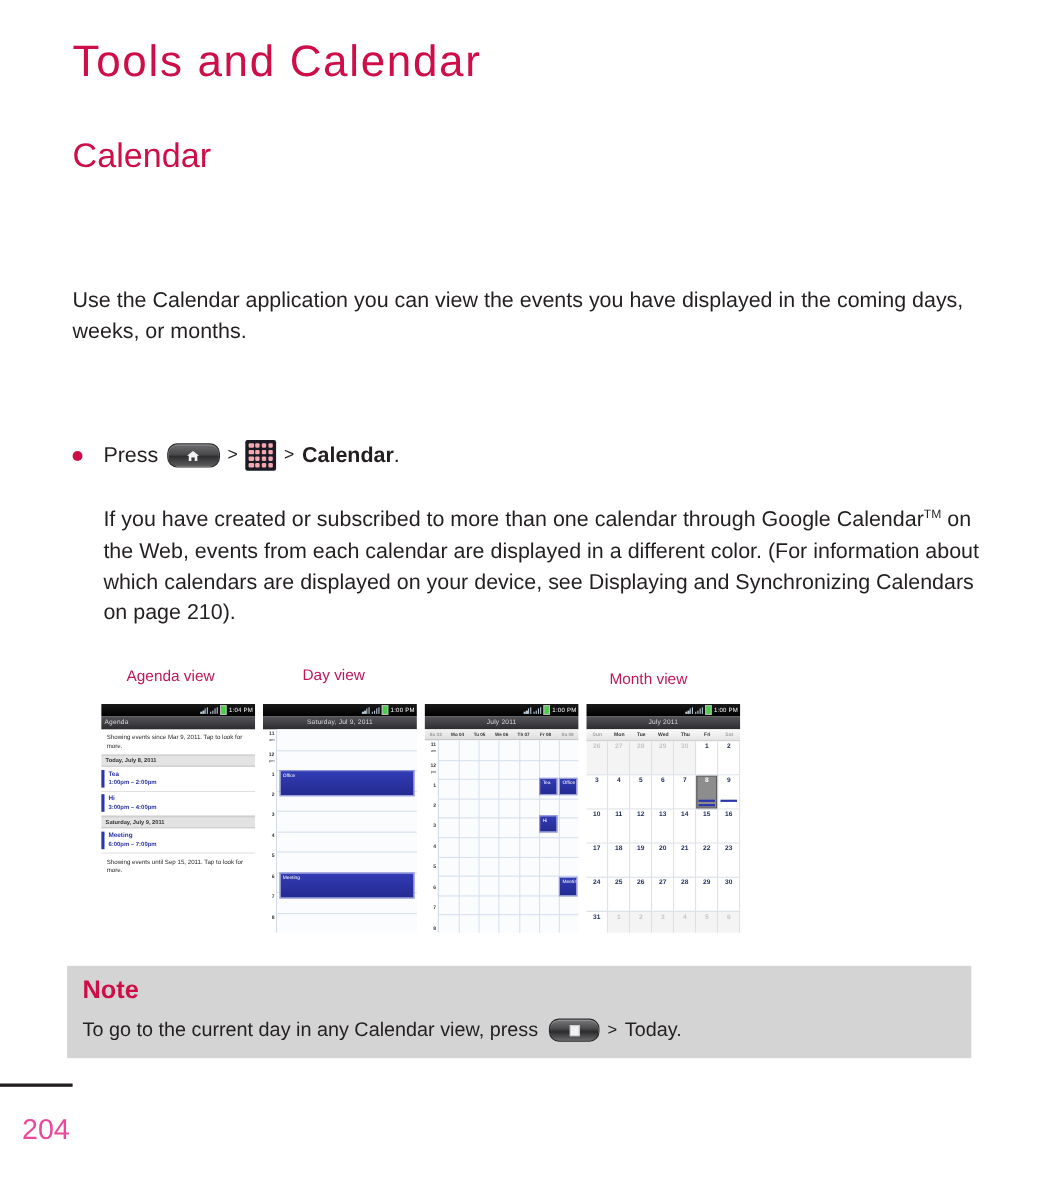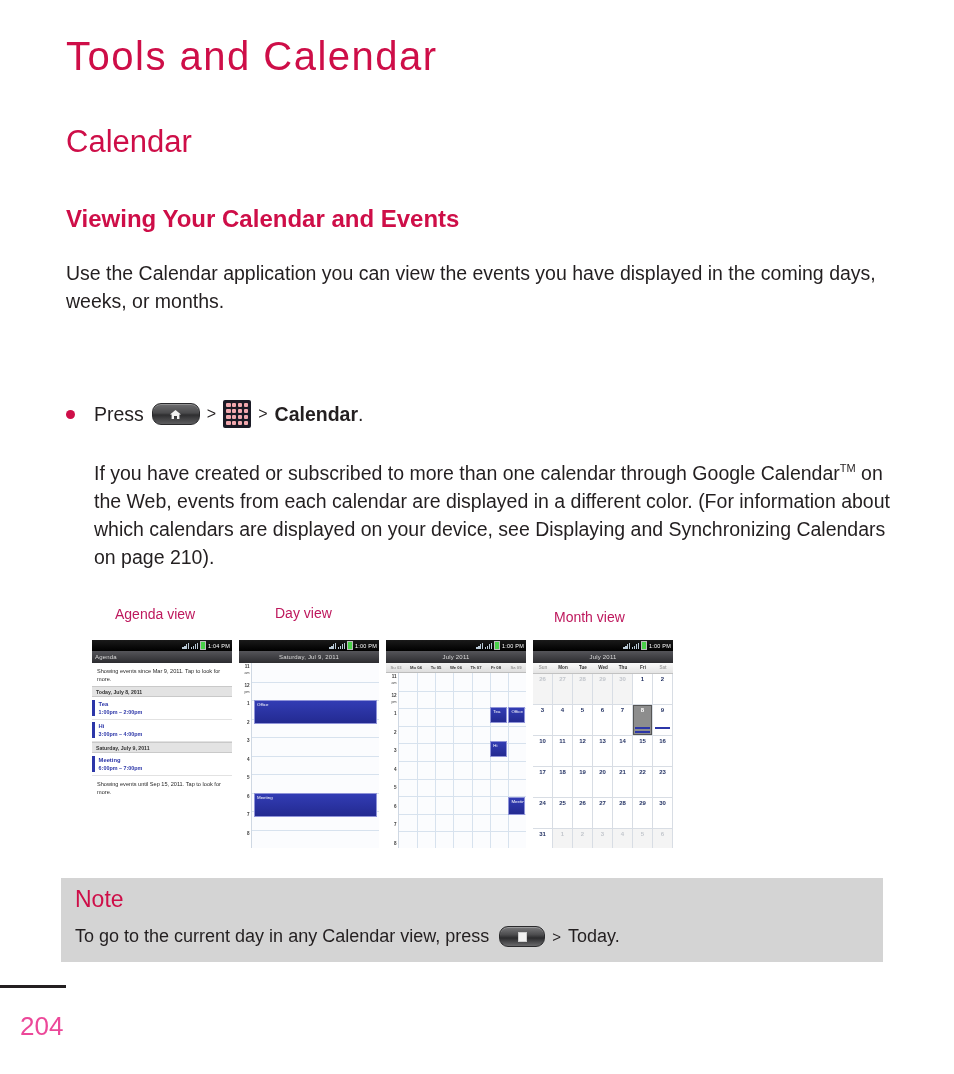--- a/index.html
+++ b/index.html
@@ -332,21 +332,21 @@
     top: 878px;
     width: 822px;
     height: 84px;
     background: #d4d4d4;
   }
   .note-title {
     position: absolute;
     left: 14px;
     top: 10px;
     font-size: 23px;
-    font-weight: 400;
+    font-weight: 700;
     color: #CE0E48;
     line-height: 1;
   }
   .note-body {
     position: absolute;
     left: 14px;
     top: 48px;
     display: flex;
     align-items: center;
     font-size: 18px;
@@ -376,21 +376,20 @@
 </style>
 </head>
 <body>
 
 <div class="page">
 
   <div class="chapter-title">Tools and Calendar</div>
 
   <div class="h1">Calendar</div>
 
-  <div class="h2">Viewing Your Calendar and Events</div>
 
   <div class="body-par">Use the Calendar application you can view the events you have displayed in the coming days, weeks, or months.</div>
 
 
   <div class="bullet-row">
     <span class="bullet-dot"></span>
     <span class="word">Press</span>
 
     <span class="key-home">
       <svg width="13" height="11" viewBox="0 0 13 11" aria-hidden="true">

